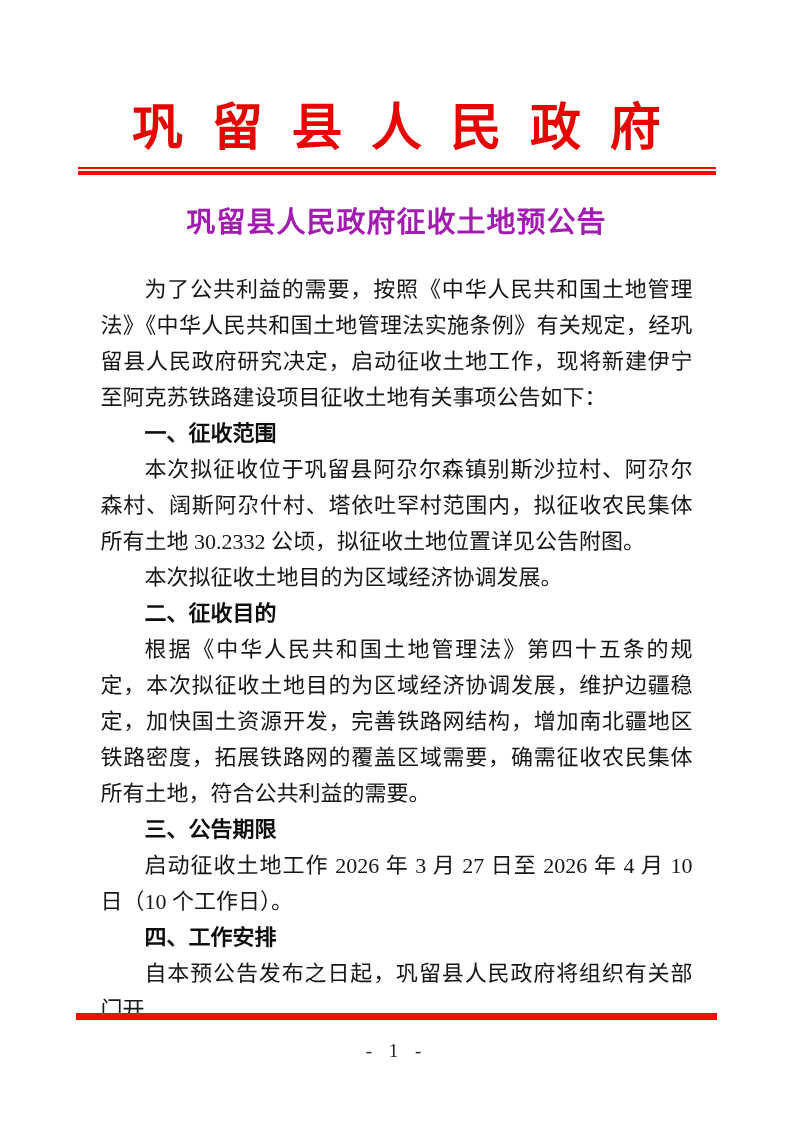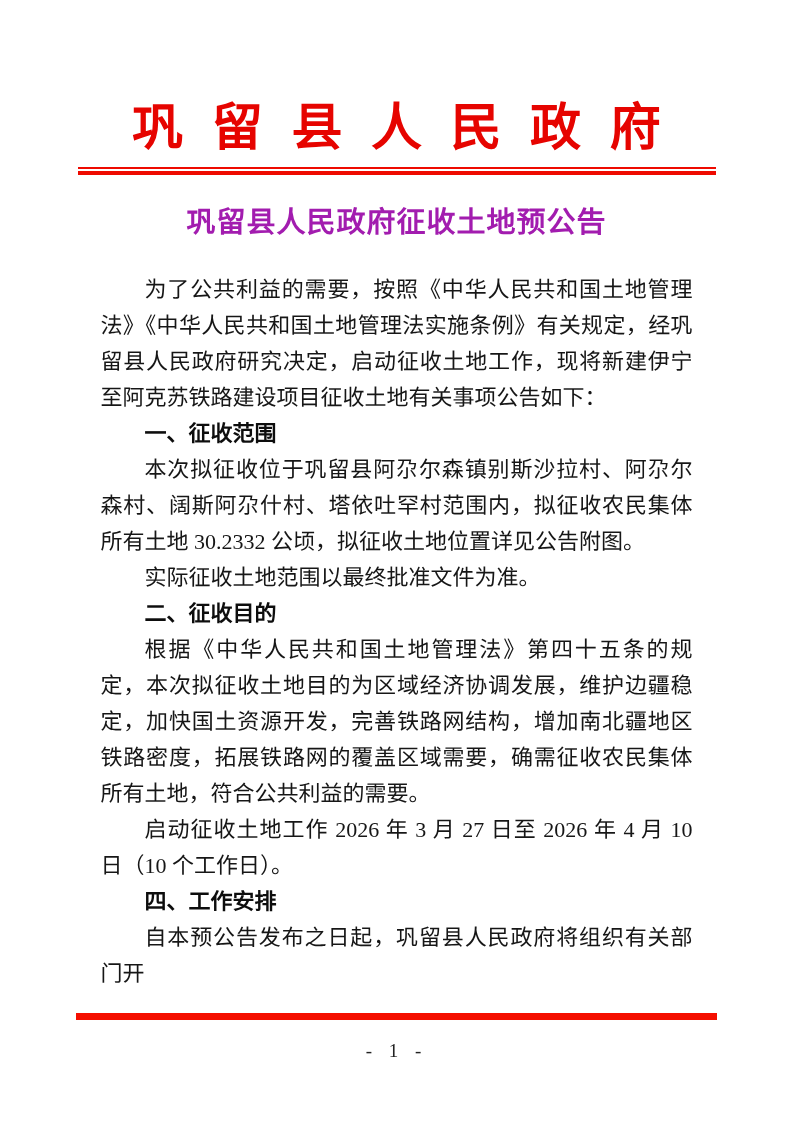--- a/index.html
+++ b/index.html
@@ -108,26 +108,27 @@
   <div class="doc-title">巩留县人民政府征收土地预公告</div>
 
   <div class="doc-body">
 
     <p class="para">为了公共利益的需要，按照《中华人民共和国土地管理法》《中华人民共和国土地管理法实施条例》有关规定，经巩留县人民政府研究决定，启动征收土地工作，现将新建伊宁至阿克苏铁路建设项目征收土地有关事项公告如下：</p>
 
     <p class="heading">一、征收范围</p>
 
     <p class="para">本次拟征收位于巩留县阿尕尔森镇别斯沙拉村、阿尕尔森村、阔斯阿尕什村、塔依吐罕村范围内，拟征收农民集体所有土地 30.2332 公顷，拟征收土地位置详见公告附图。</p>
 
-    <p class="para">实际征收土地范围以最终批准文件为准。</p>
+    <p class="para">本次拟征收土地目的为区域经济协调发展。</p>
 
     <p class="heading">二、征收目的</p>
 
     <p class="para">根据《中华人民共和国土地管理法》第四十五条的规定，本次拟征收土地目的为区域经济协调发展，维护边疆稳定，加快国土资源开发，完善铁路网结构，增加南北疆地区铁路密度，拓展铁路网的覆盖区域需要，确需征收农民集体所有土地，符合公共利益的需要。</p>
 
+    <p class="heading">三、公告期限</p>
 
     <p class="para"><span>启动征收土地工作 </span><span class="u">2026</span><span> 年 </span><span class="u">3</span><span> 月 </span><span class="u">27</span><span> 日至 </span><span class="u">2026</span><span> 年 </span><span class="u">4</span><span> 月 10 日（10 个工作日）。</span></p>
 
     <p class="heading">四、工作安排</p>
 
     <p class="para">自本预公告发布之日起，巩留县人民政府将组织有关部门开</p>
 
   </div>
 
   <div class="red-rule-bottom"></div>

